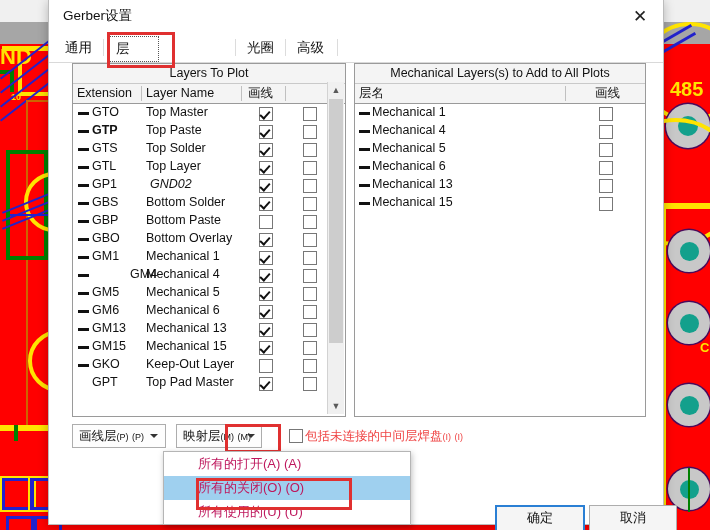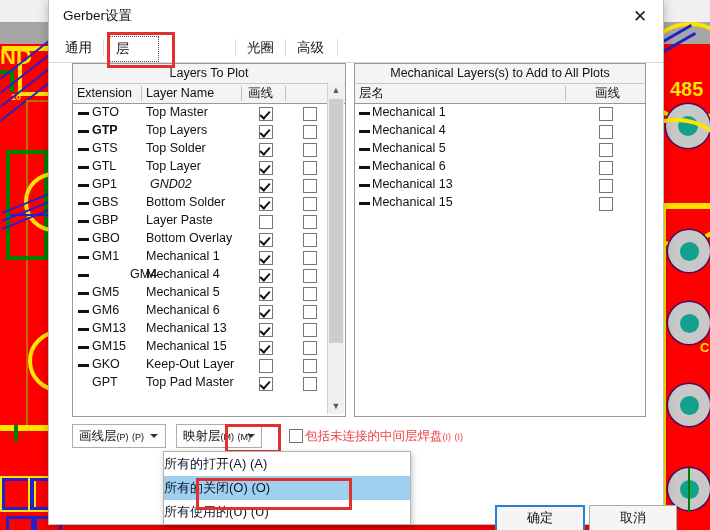--- a/index.html
+++ b/index.html
@@ -86,22 +86,22 @@
   .chkbox{position:absolute;width:12px;height:12px;border:1px solid #777;background:#fff;}
 
   .btn{position:absolute;height:25px;border:1px solid #adadad;background:#f5f5f5;
        font-size:13px;color:#111;text-align:center;line-height:23px;cursor:pointer;}
   .btn.def{border:2px solid #2a7fd4;line-height:21px;}
 
   
   #hiband{position:absolute;background:#9fd0ef;z-index:70;}
   #menu{position:absolute;background:#fff;border:1px solid #b5b5b5;z-index:75;
         box-shadow:1px 2px 6px rgba(0,0,0,.25);}
-  .mi{position:relative;height:24px;line-height:24px;font-size:13px;color:#0f172a;
-      cursor:pointer;white-space:nowrap;}
+  .mi{position:relative;height:24px;line-height:24px;font-size:13px;color:#be185d;
+      padding-left:34px;cursor:pointer;white-space:nowrap;}
   .mi.hl{background:#9fd0ef;}
 </style>
 </head>
 <body>
 
 <div id="pcb">
   <div class="topbar"></div>
   <div class="topbar2"></div>
 
   <div class="tr yel" style="left:2px;top:46px;width:46px;height:5px;"></div>
@@ -206,21 +206,21 @@
         <div class="row">
           <div class="dash" style="left:5px;"></div>
           <div class="ext" style="left:19px;">GTO</div>
           <div class="lname" style="left:73px;">Top Master</div>
           <div class="cb on" style="left:186px;"></div>
           <div class="cb" style="left:230px;"></div>
         </div>
         <div class="row">
           <div class="dash" style="left:5px;"></div>
           <div class="ext" style="left:19px;font-weight:bold;">GTP</div>
-          <div class="lname" style="left:73px;">Top Layers</div>
+          <div class="lname" style="left:73px;">Top Paste</div>
           <div class="cb on" style="left:186px;"></div>
           <div class="cb" style="left:230px;"></div>
         </div>
         <div class="row">
           <div class="dash" style="left:5px;"></div>
           <div class="ext" style="left:19px;">GTS</div>
           <div class="lname" style="left:73px;">Top Solder</div>
           <div class="cb on" style="left:186px;"></div>
           <div class="cb" style="left:230px;"></div>
         </div>
@@ -241,21 +241,21 @@
         <div class="row">
           <div class="dash" style="left:5px;"></div>
           <div class="ext" style="left:19px;">GBS</div>
           <div class="lname" style="left:73px;">Bottom Solder</div>
           <div class="cb on" style="left:186px;"></div>
           <div class="cb" style="left:230px;"></div>
         </div>
         <div class="row">
           <div class="dash" style="left:5px;"></div>
           <div class="ext" style="left:19px;">GBP</div>
-          <div class="lname" style="left:73px;">Layer Paste</div>
+          <div class="lname" style="left:73px;">Bottom Paste</div>
           <div class="cb" style="left:186px;"></div>
           <div class="cb" style="left:230px;"></div>
         </div>
         <div class="row">
           <div class="dash" style="left:5px;"></div>
           <div class="ext" style="left:19px;">GBO</div>
           <div class="lname" style="left:73px;">Bottom Overlay</div>
           <div class="cb on" style="left:186px;"></div>
           <div class="cb" style="left:230px;"></div>
         </div>

